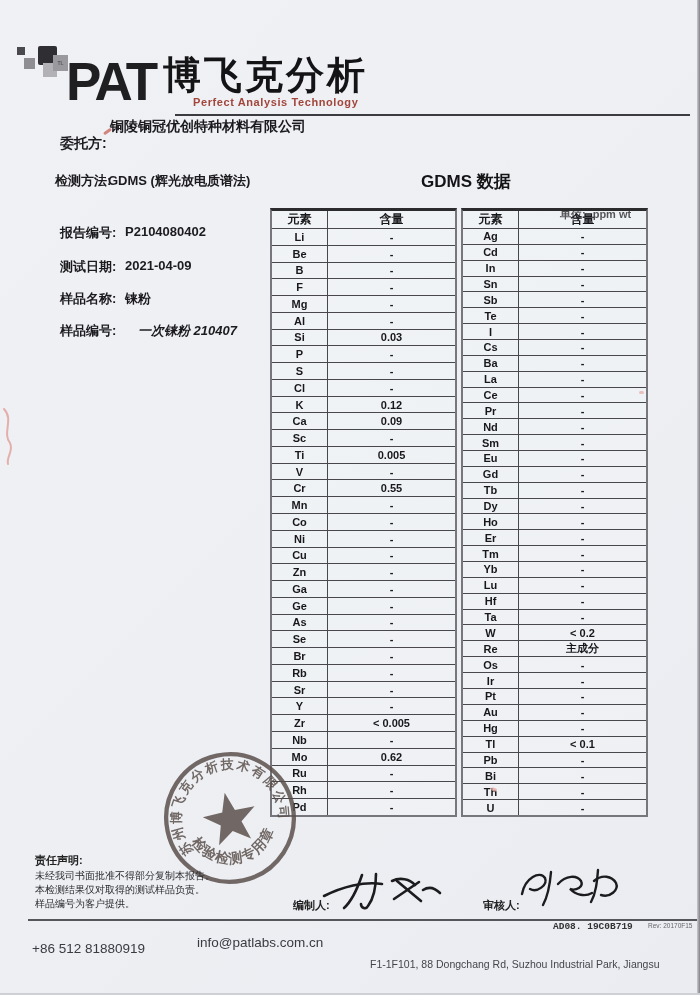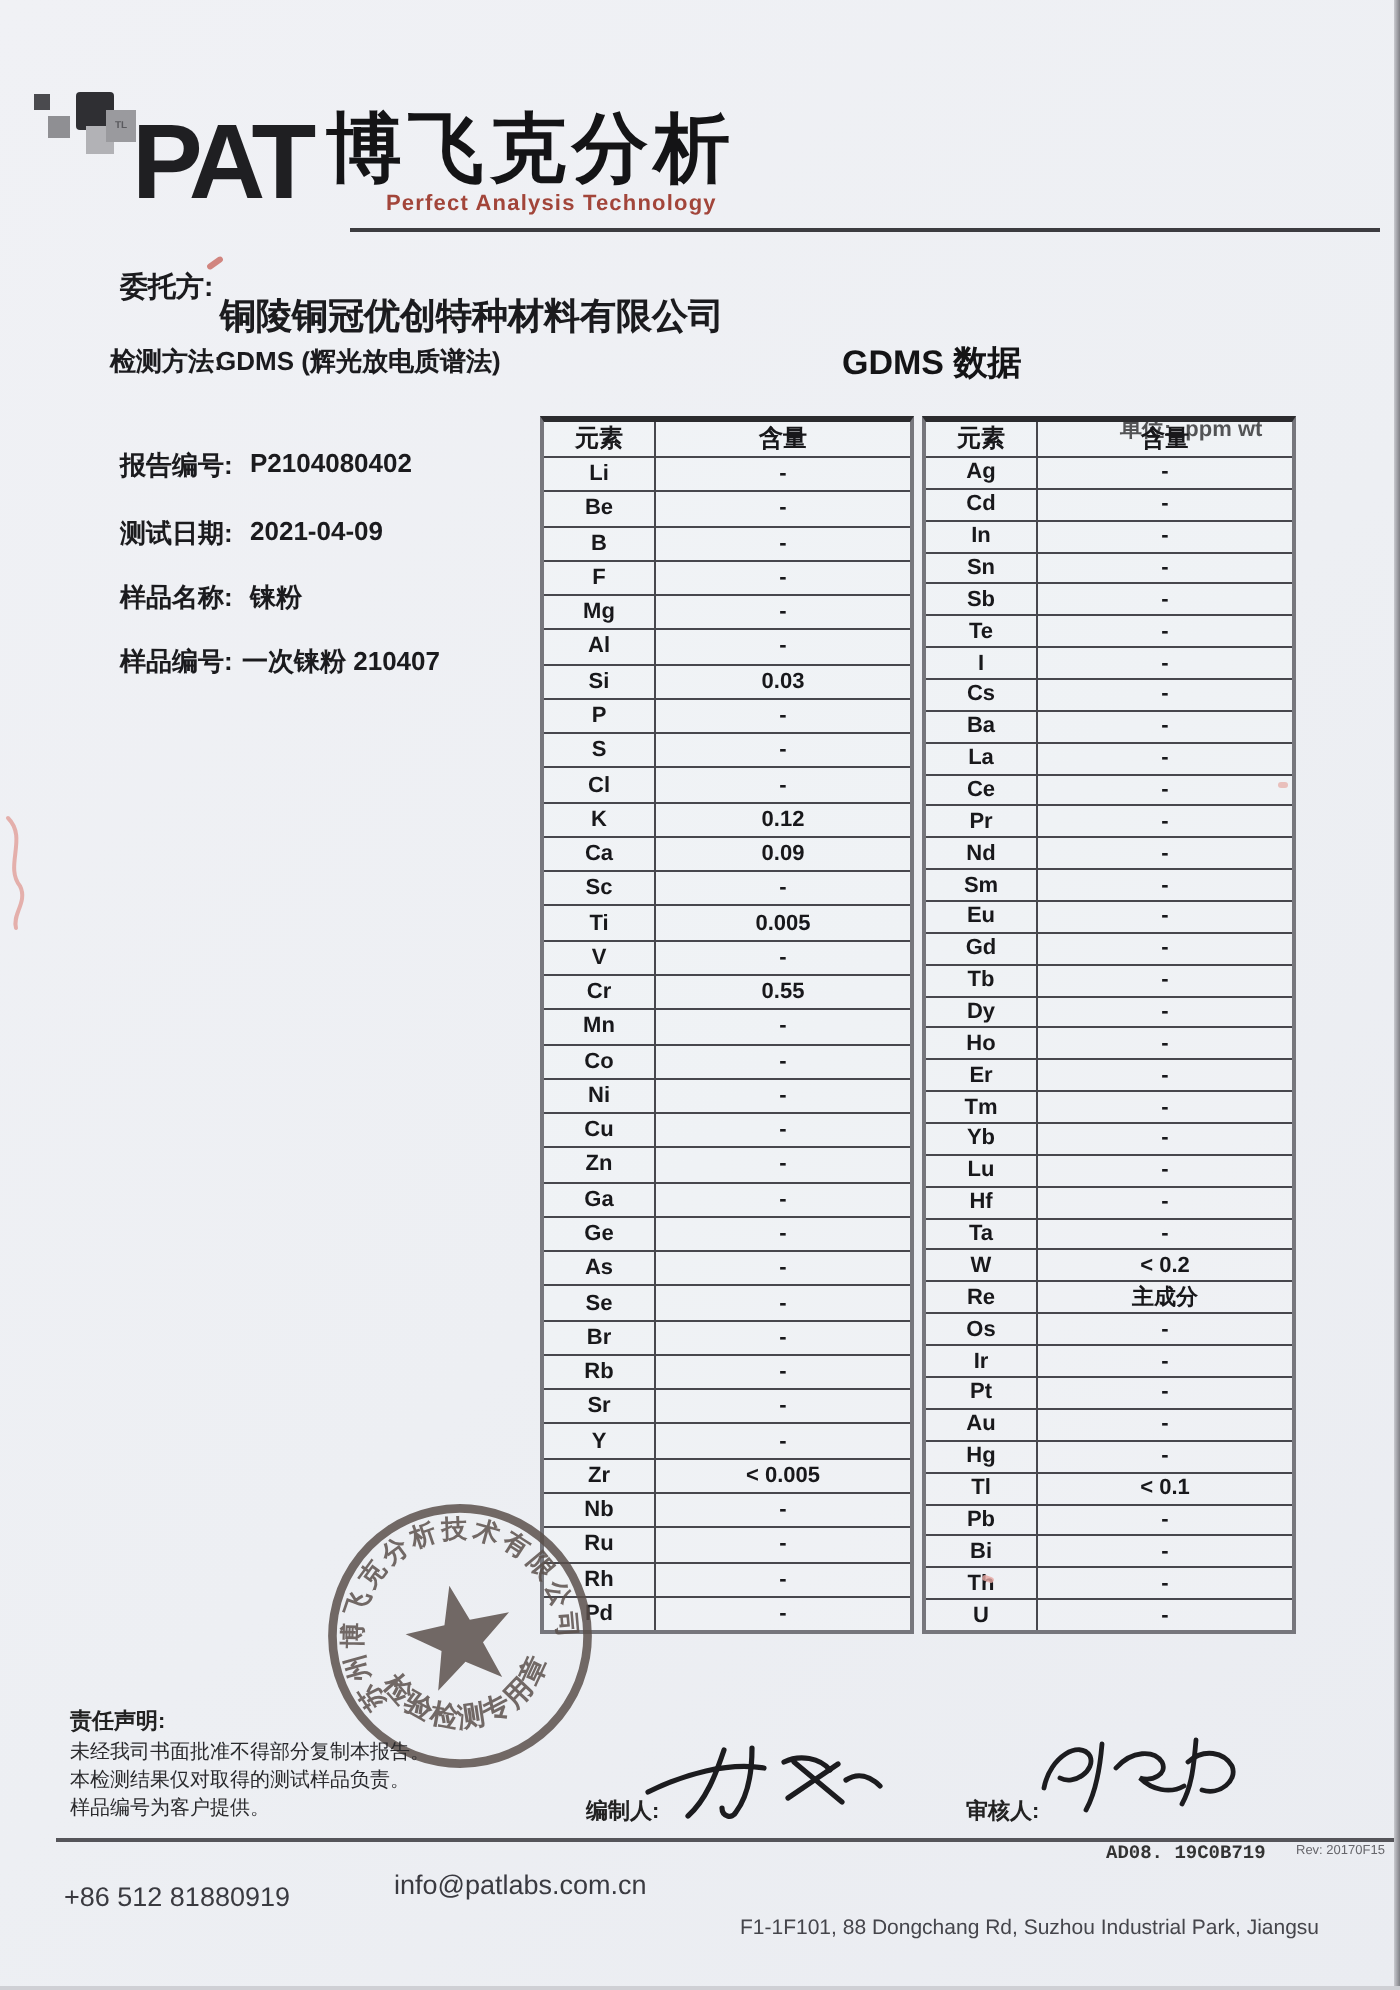--- a/index.html
+++ b/index.html
@@ -17,34 +17,34 @@
   .sq { position:absolute; }
   #brand { left:66px; top:55px; font-size:53px; font-weight:900; letter-spacing:-3px; color:#1f1f22; line-height:1; }
   #brand-cn { left:163px; top:56px; font-size:38px; font-weight:900; letter-spacing:3px; color:#141416; line-height:1; }
   #tagline { left:193px; top:96px; font-size:11px; font-weight:bold; letter-spacing:0.6px; color:#a2453a; }
   #logo-rule { left:175px; top:114px; width:515px; height:2px; background:#3c3c40; }
 
   
   .lbl { font-weight:bold; color:#1b1b1e; }
   .val { font-weight:bold; color:#1b1b1e; }
   #client-label   { left:60px;  top:135px; font-size:14px; }
-  #client-value   { left:110px; top:146px; font-size:18px; }
+  #client-value   { left:110px; top:118px; font-size:14px; }
   #method-label   { left:55px;  top:172px; font-size:13px; }
   #method-value   { left:108px; top:172px; font-size:13px; }
   #data-title     { left:421px; top:170px; font-size:17px; font-weight:bold; color:#141416; }
   #unit-line      { left:560px; top:207px; font-size:11px; font-weight:bold; color:#1b1b1e; }
   #unit-line span { margin-right:7px; }
   #report-label   { left:60px;  top:224px; font-size:13px; }
   #report-value   { left:125px; top:224px; font-size:13px; }
   #date-label     { left:60px;  top:258px; font-size:13px; }
   #date-value     { left:125px; top:258px; font-size:13px; }
   #sname-label    { left:60px;  top:290px; font-size:13px; }
   #sname-value    { left:125px; top:290px; font-size:13px; }
   #sno-label      { left:60px;  top:322px; font-size:13px; }
-  #sno-value      { left:121px; top:322px; font-size:13px; }
+  #sno-value      { left:138px; top:322px; font-size:13px;font-style:italic; }
 
   
   .gtable { position:absolute; top:208px; width:187px; height:609px; display:flex; flex-direction:column;
             border:2px solid #76767c; border-top:3px solid #2b2b2e; background:rgba(249,250,252,0.25); }
   #table-left  { left:270px; }
   #table-right { left:461px; }
   .gtable .tr { flex:1; display:flex; }
   .gtable .tr:not(:last-child) { border-bottom:1px solid #47474d; }
   .gtable .thead { flex:0 0 16px; border-bottom:1.5px solid #26262a; }
   .gtable .td { display:flex; align-items:center; justify-content:center; font-weight:bold; font-size:11px; color:#18181b; }
@@ -235,20 +235,24 @@
         <div class="td el">Y</div>
         <div class="td cv">-</div>
       </div>
       <div class="tr">
         <div class="td el">Zr</div>
         <div class="td cv">&lt; 0.005</div>
       </div>
       <div class="tr">
         <div class="td el">Nb</div>
         <div class="td cv">-</div>
+      </div>
+      <div class="tr">
+        <div class="td el">Mo</div>
+        <div class="td cv">0.62</div>
       </div>
       <div class="tr">
         <div class="td el">Ru</div>
         <div class="td cv">-</div>
       </div>
       <div class="tr">
         <div class="td el">Rh</div>
         <div class="td cv">-</div>
       </div>
       <div class="tr">

